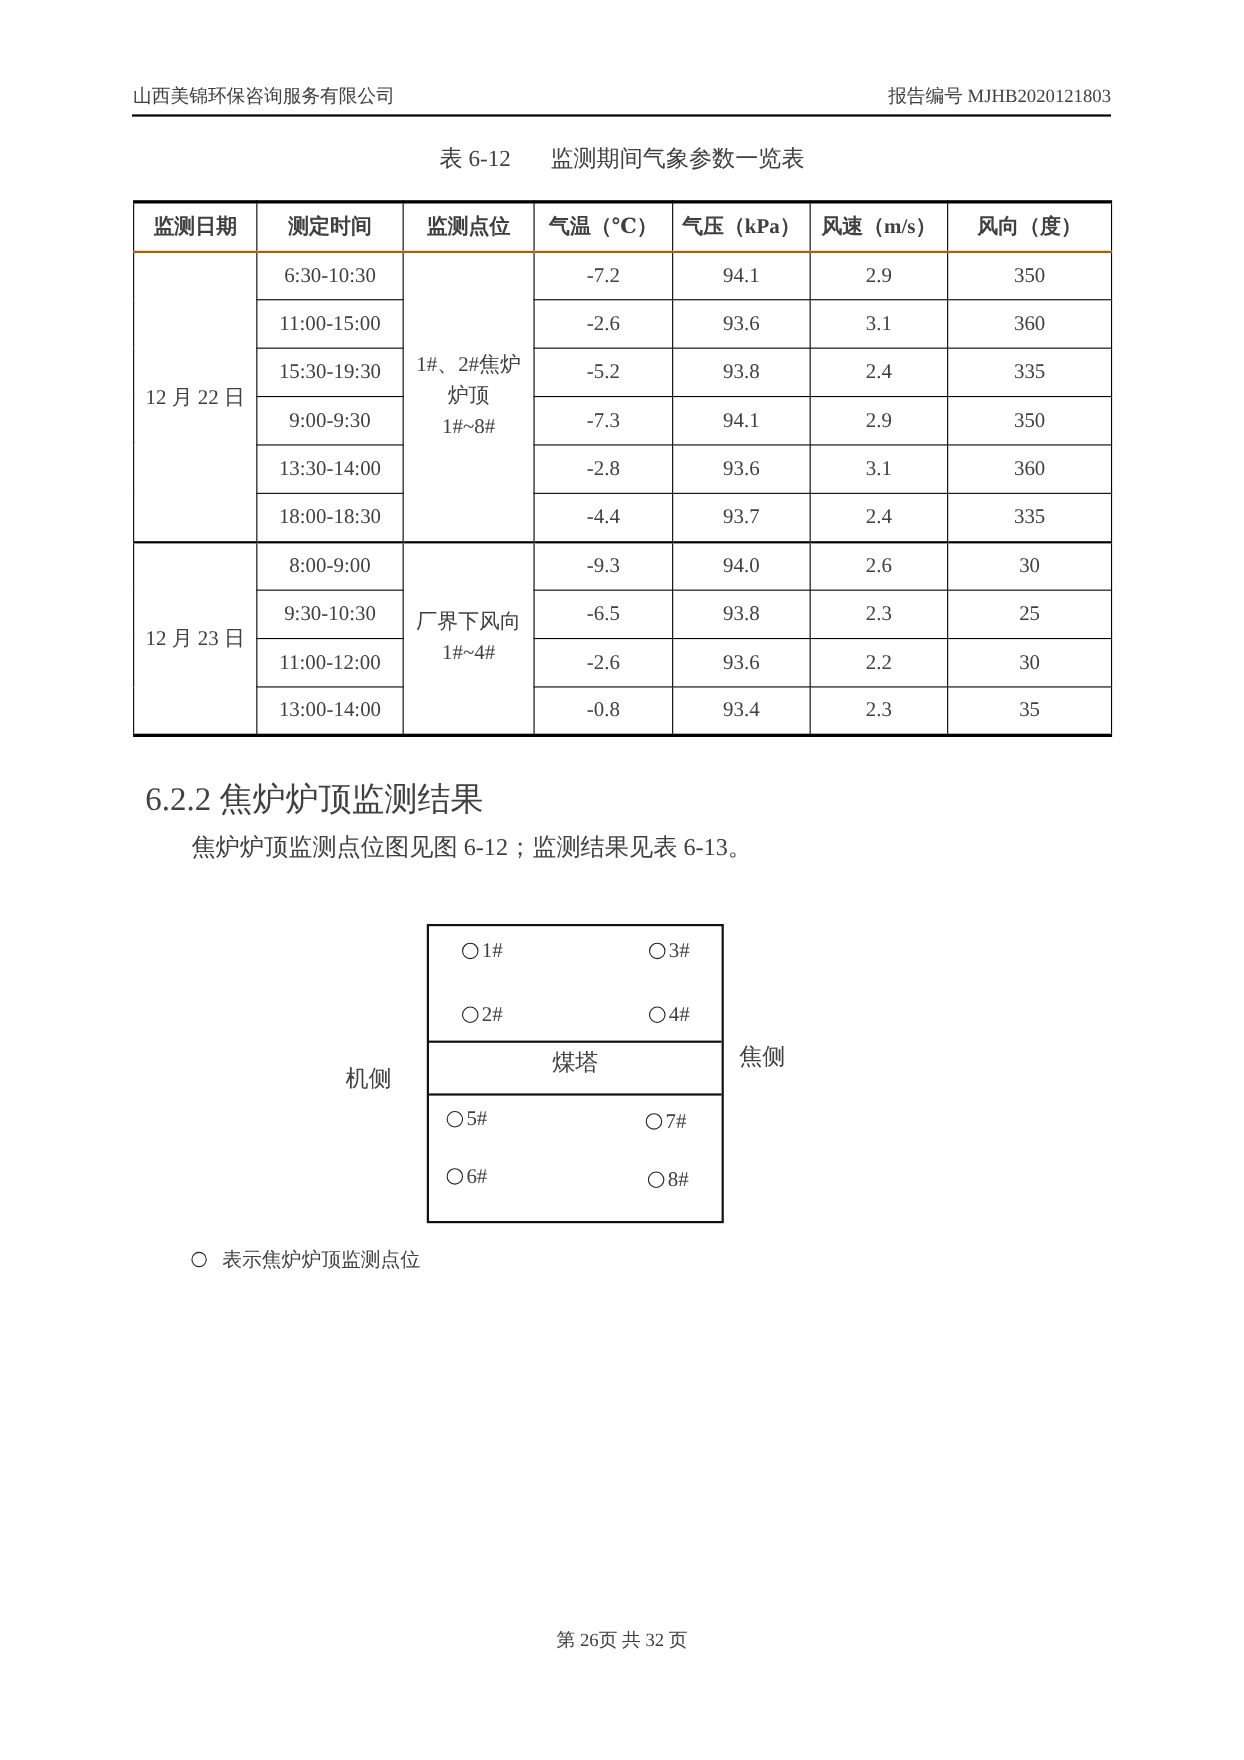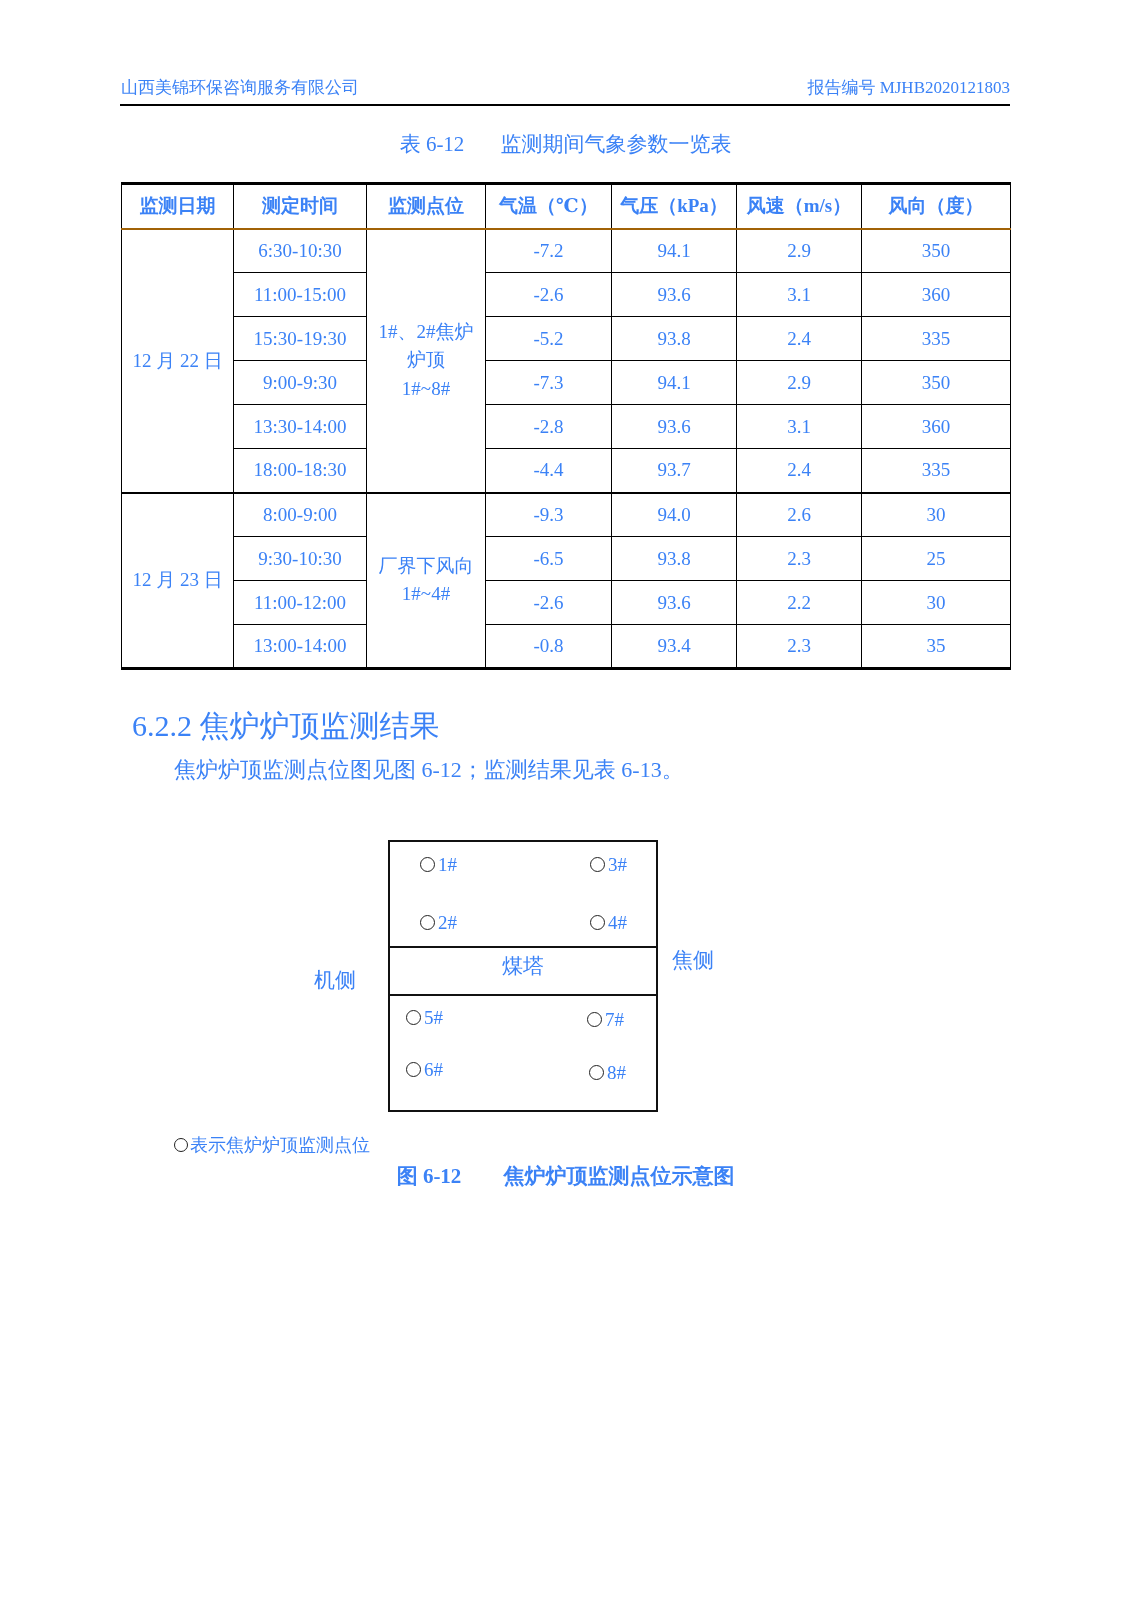--- a/index.html
+++ b/index.html
@@ -2,21 +2,21 @@
 <html><head>
 <meta charset="utf-8">
 <style>
   * { margin: 0; padding: 0; box-sizing: border-box; }
   html, body { background: #ffffff; }
   .page {
     position: relative;
     width: 1131px;
     height: 1600px;
     background: #ffffff;
-    color: #3b82f6;
+    color: #404040;
     font-family: "Liberation Serif", "DejaVu Serif", serif;
     overflow: hidden;
   }
 
   
   .doc-header {
     position: absolute;
     left: 121px; top: 76px; width: 889px;
     display: flex; justify-content: space-between; align-items: baseline;
     font-size: 17px;
@@ -110,21 +110,21 @@
   .pt-6 { left: 16px;  top: 64px; }
   .pt-8 { left: 199px; top: 67px; }
 
   .side-label { position: absolute; font-size: 21px; }
   .side-left  { left: 314px; top: 966px; }
   .side-right { left: 672px; top: 946px; }
 
   .figure-legend {
     position: absolute;
     left: 174px; top: 1133px;
-    display: flex; align-items: center; gap: 2px;
+    display: flex; align-items: center; gap: 14px;
     font-size: 18px;
   }
   .figure-legend .legend-circle { width: 14px; height: 14px; }
 
   .figure-caption {
     position: absolute;
     left: 0; top: 1162px; width: 1131px;
     text-align: center;
     font-size: 21px; font-weight: bold;
   }
@@ -299,18 +299,16 @@
       </div>
     </div>
   </div>
   <div class="side-label side-left">机侧</div>
   <div class="side-label side-right">焦侧</div>
 
   <div class="figure-legend">
     <span class="legend-circle"></span>
     <span>表示焦炉炉顶监测点位</span>
   </div>
-  <div class="figure-caption">
-    <span class="caption-label">图 6-12</span><span>焦炉炉顶监测点位示意图</span>
-  </div>
-
+
+  <div class="page-footer">第 26页 共 32 页</div>
 
 </div>
 
 </body></html>

